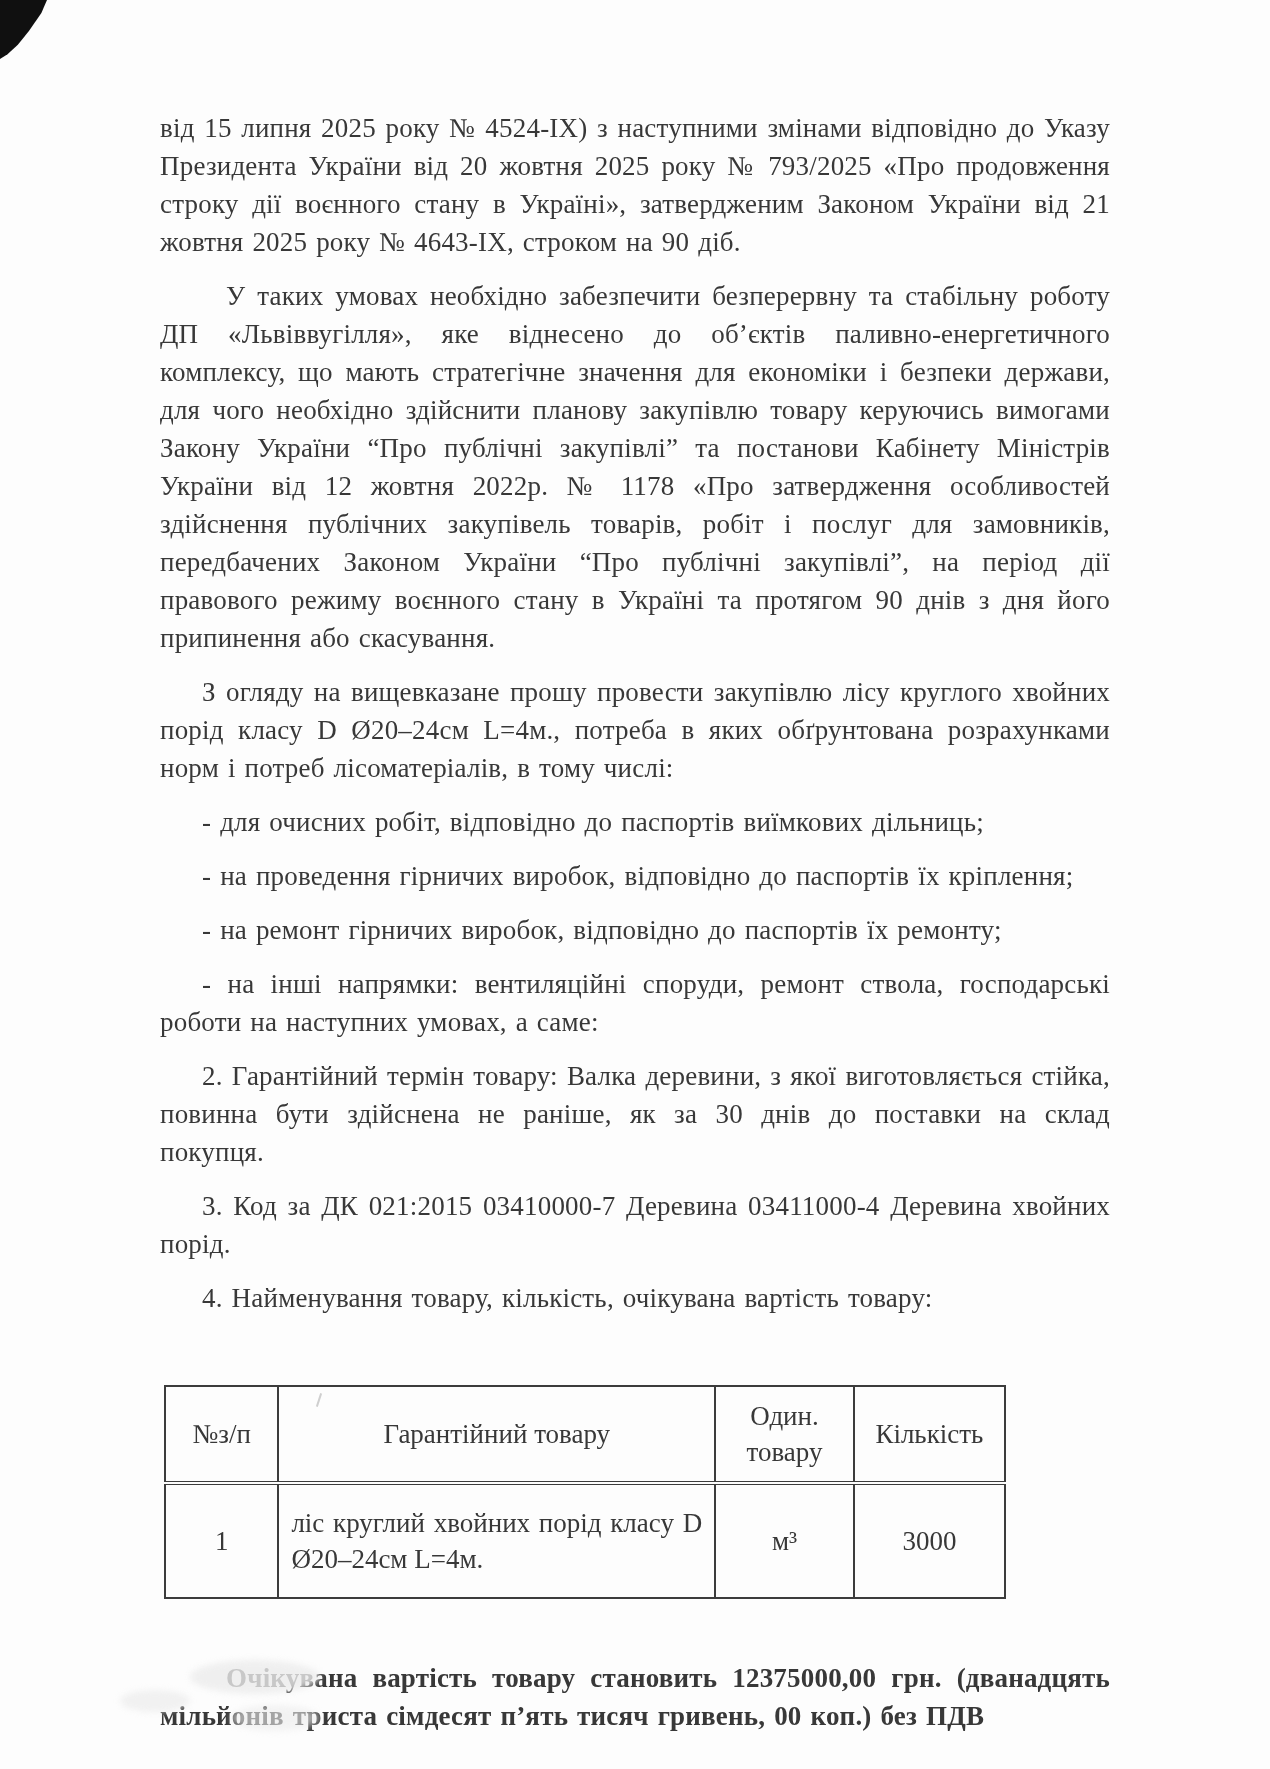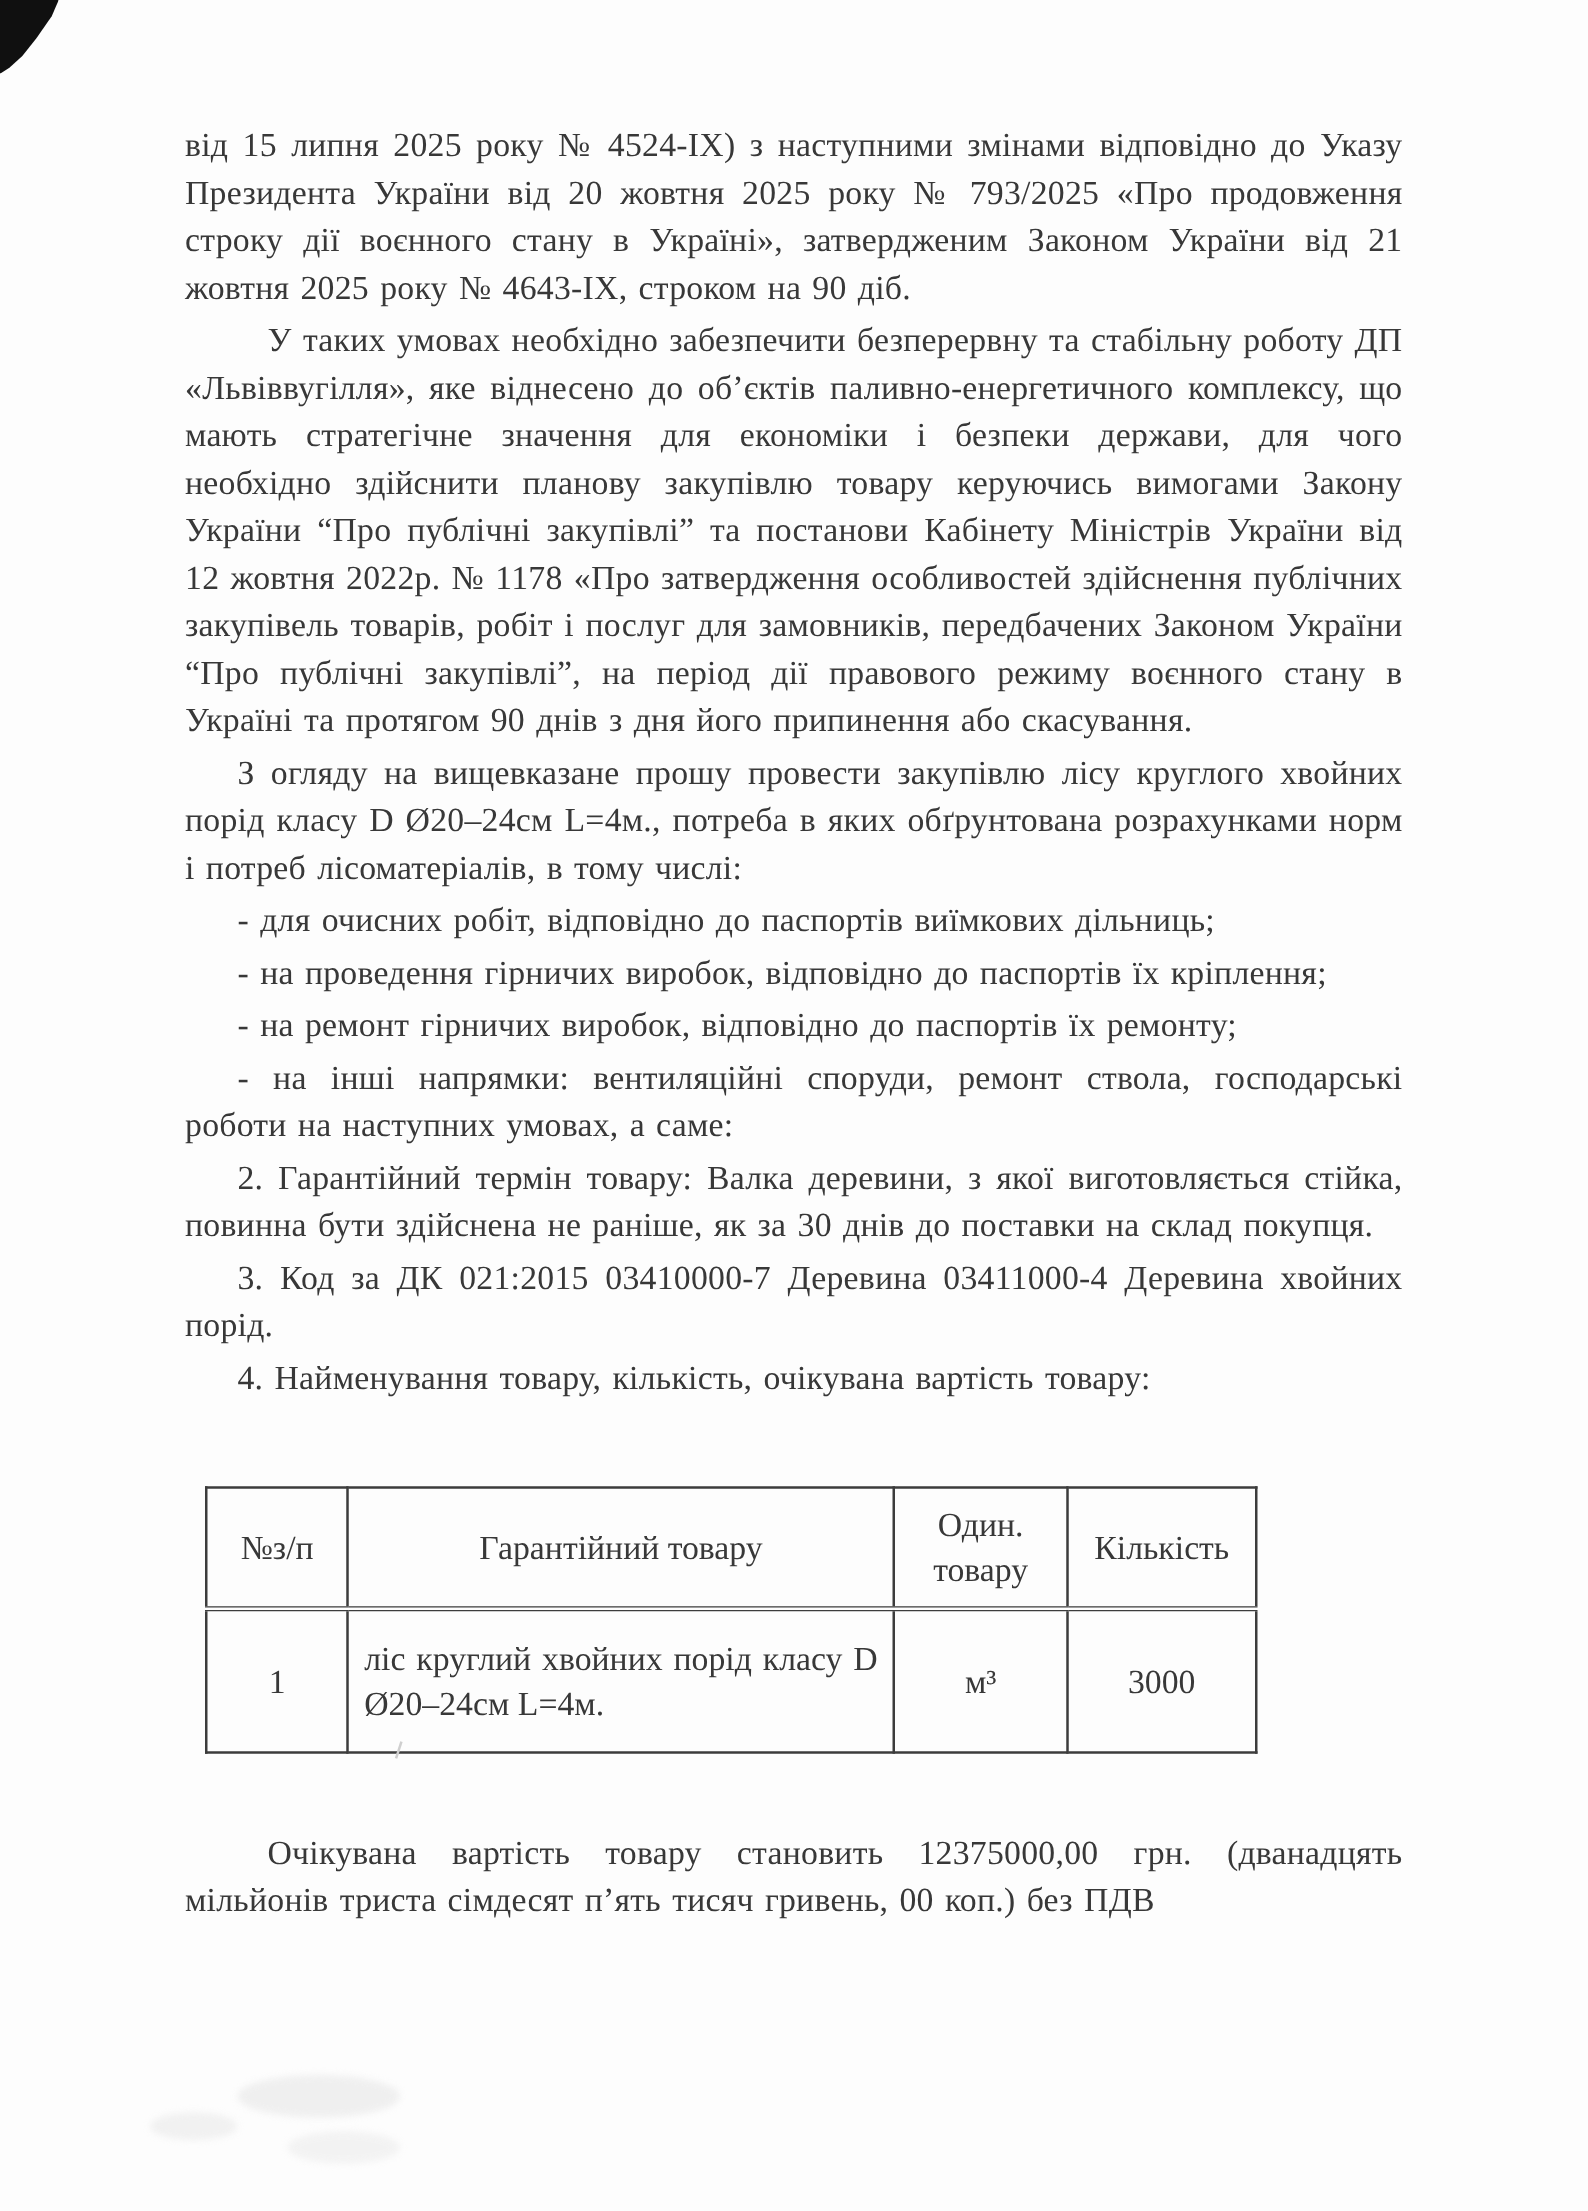--- a/index.html
+++ b/index.html
@@ -25,21 +25,21 @@
     background: #101010;
     clip-path: polygon(0% 0%, 100% 0%, 88% 22%, 62% 52%, 38% 76%, 16% 92%, 0% 100%);
   }
   .content {
     position: absolute;
     top: 93px;
     left: 144px;
     width: 982px;
   }
   .para {
-    margin: 4px;
+    margin: 16px;
     font-size: 27px;
     line-height: 38px;
     text-align: justify;
     letter-spacing: 0.2px;
     word-spacing: 2px;
   }
   .indent-lg { text-indent: 66px; }
   .indent-md { text-indent: 42px; }
   .no-indent { text-indent: 0; }
   table.goods {
@@ -67,21 +67,21 @@
   col.c-name { width: 52%; }
   col.c-unit { width: 16.5%; }
   col.c-qty { width: 18%; }
   td.center { text-align: center; }
   td.name-cell {
     text-align: justify;
     -moz-text-align-last: left;
     text-align-last: left;
     height: 96px;
   }
-  .closing { margin-top: 60px; }
+  .closing { margin-top: 60px; font-weight: bold; }
   .smudge {
     position: absolute;
     background: #ececec;
     border-radius: 50%;
     filter: blur(3px);
   }
   .smudge-a { left: 190px; top: 1660px; width: 130px; height: 34px; opacity: .8; }
   .smudge-b { left: 120px; top: 1690px; width: 70px; height: 22px; opacity: .7; }
   .smudge-c { left: 230px; top: 1705px; width: 90px; height: 26px; opacity: .6; }
   .tick-mark {

